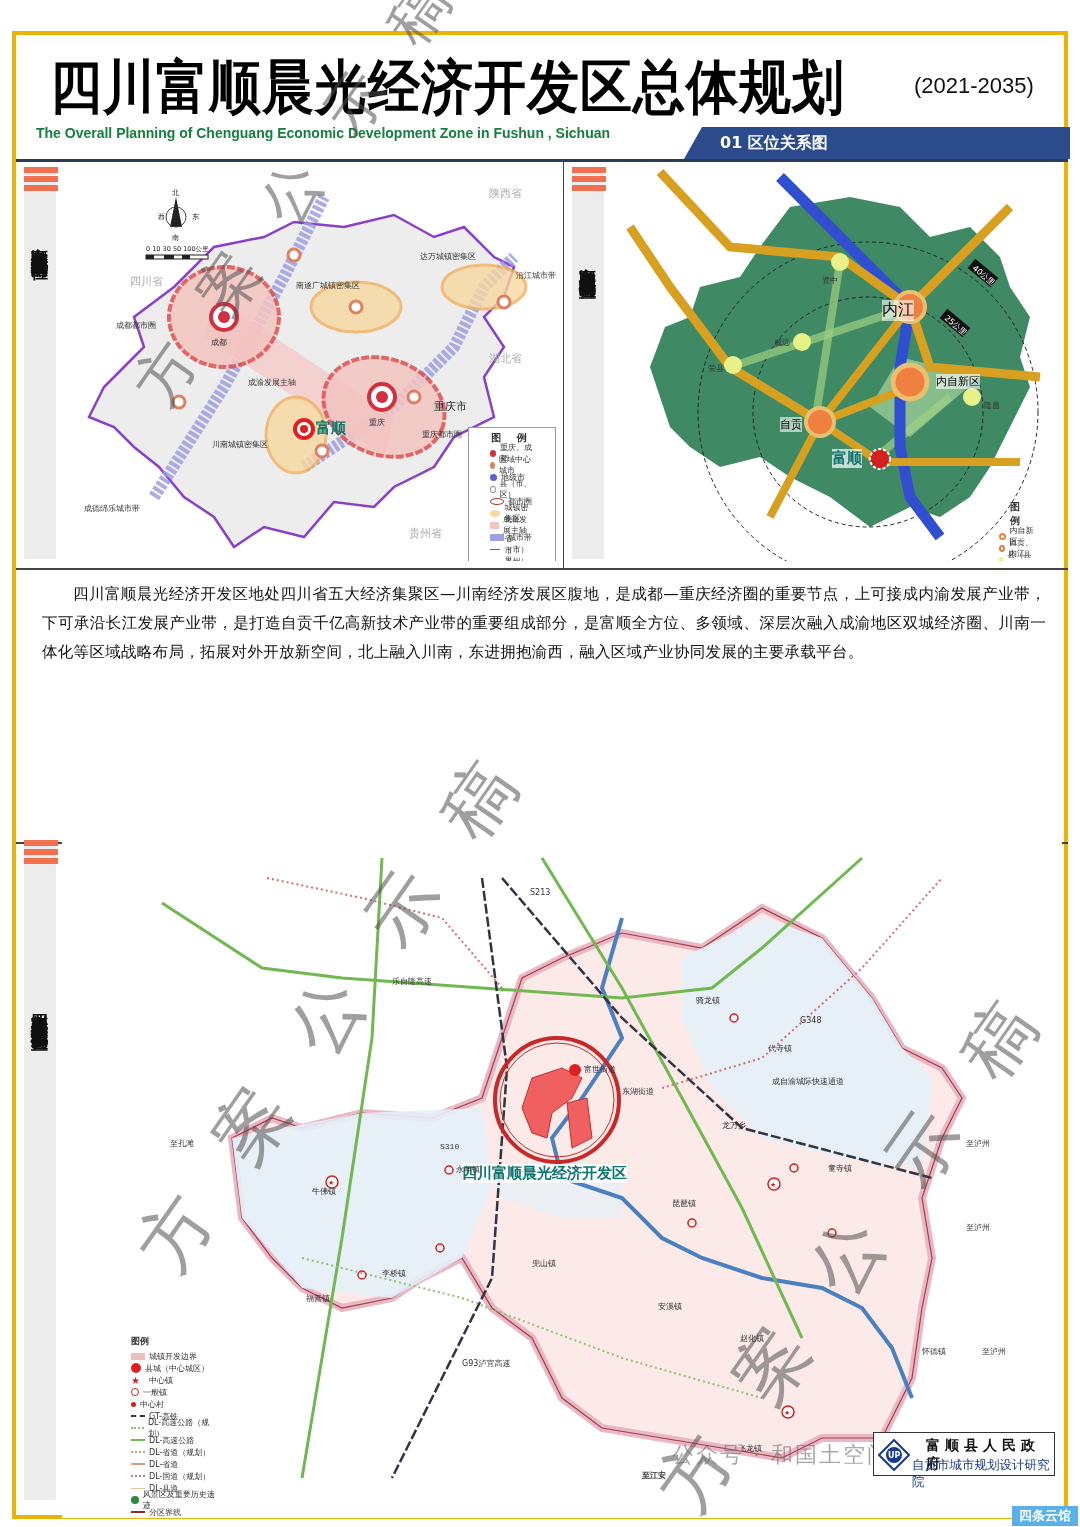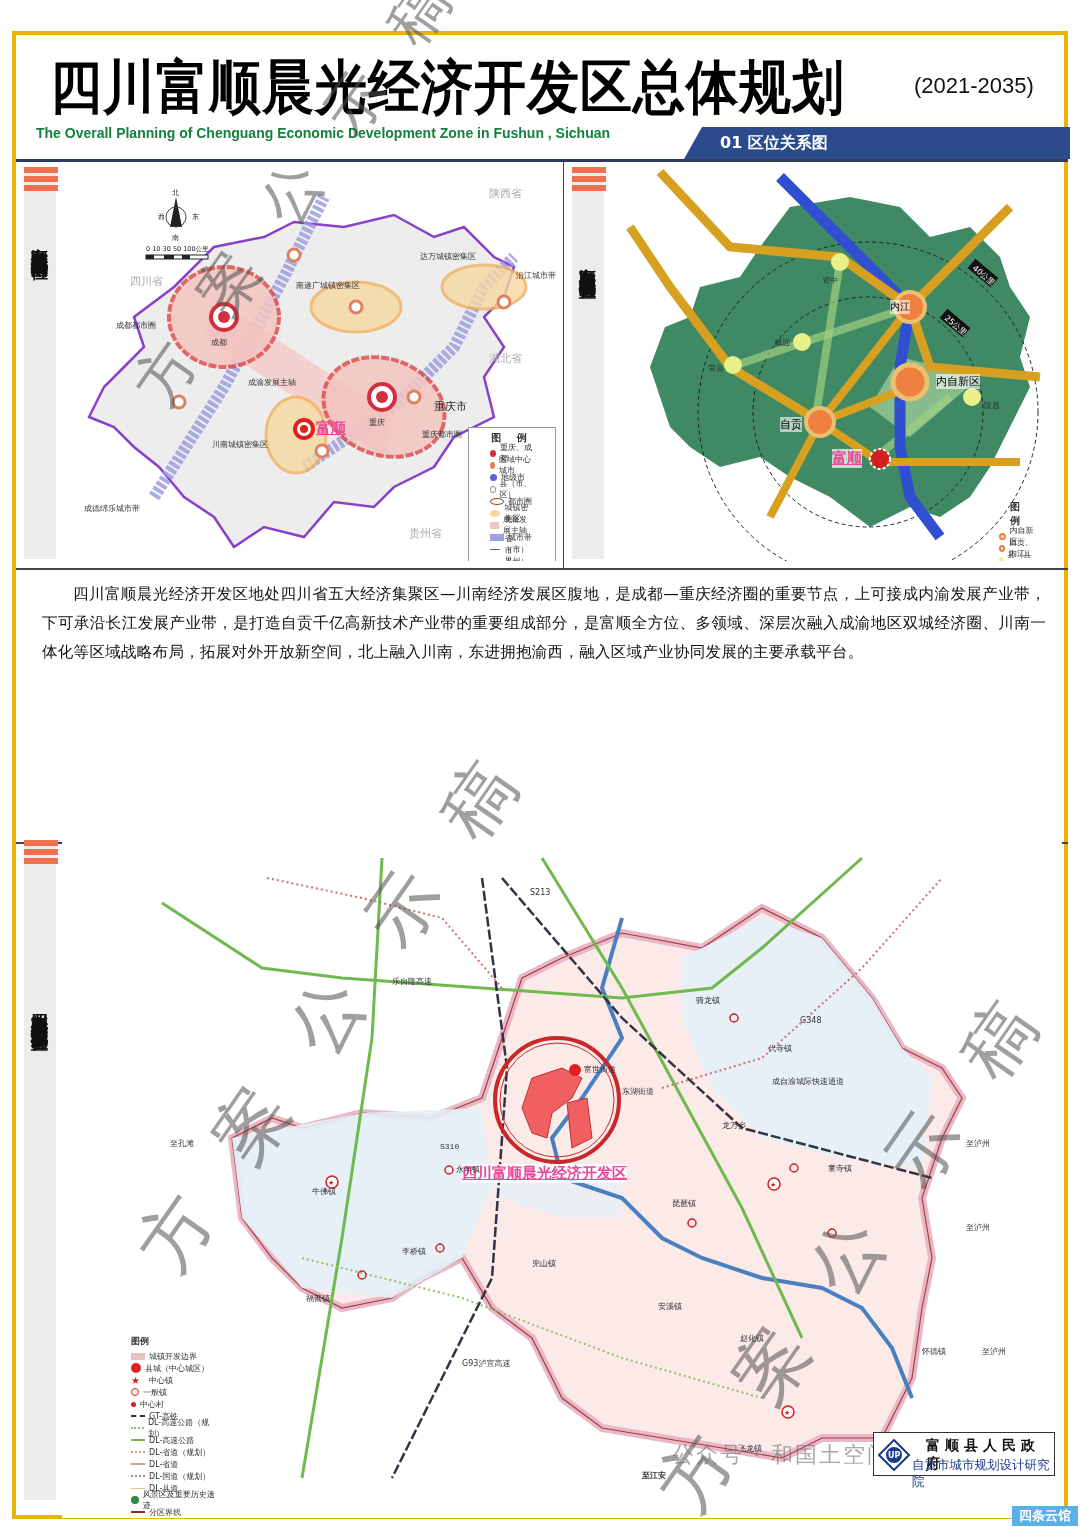--- a/index.html
+++ b/index.html
@@ -38,21 +38,21 @@
   .sw { display: inline-block; width: 14px; height: 7px; }
 
   .credit-box { position: absolute; left: 873px; top: 1432px; width: 182px; height: 44px; border: 1px solid #333; background: #fff; }
   .credit-line1 { position: absolute; left: 52px; top: 4px; font-size: 14px; letter-spacing: 5px; color: #111; font-weight: 600; }
   .credit-line2 { position: absolute; left: 38px; top: 24px; font-size: 12.5px; color: #1a3a8a; }
   .credit-logo { position: absolute; left: 4px; top: 6px; width: 32px; height: 32px; }
   .gzh { position: absolute; left: 672px; top: 1440px; font-size: 22px; color: rgba(110,110,110,0.6); letter-spacing: 2px; }
   .corner-mark { position: absolute; left: 1012px; top: 1506px; width: 66px; height: 20px; background: #5ab0e8; color: #fff; font-size: 13px; font-weight: 700; text-align: center; line-height: 20px; }
 
   .maplabel { position: absolute; font-size: 8px; color: #333; white-space: nowrap; }
-  .maplabel.big { font-size: 15px; font-weight: 700; color: #ec4899; text-decoration: underline; }
+  .maplabel.big { font-size: 15px; font-weight: 700; color: #0f766e; }
 </style>
 </head>
 <body>
 
 <div class="frame">
 
   <div class="header">
     <div class="main-title">四川富顺晨光经济开发区总体规划</div>
     <div class="year-range">(2021-2035)</div>
     <div class="subtitle-en">The Overall Planning of Chenguang Economic Development Zone in Fushun , Sichuan</div>
@@ -219,21 +219,21 @@
         <circle cx="192" cy="175" r="9" fill="#e8f088"></circle>
         <circle cx="123" cy="198" r="9" fill="#e8f088"></circle>
         <circle cx="362" cy="230" r="9" fill="#e8f088"></circle>
         <circle cx="270" cy="292" r="10" fill="#d02020" stroke="#fff" stroke-width="2" stroke-dasharray="3 2"></circle>
 
         <rect x="358" y="100" width="30" height="12" fill="#111" transform="rotate(40 373 106)"></rect>
         <text x="362" y="110" font-size="8" fill="#fff" transform="rotate(40 373 106)">40公里</text>
         <rect x="330" y="150" width="30" height="12" fill="#111" transform="rotate(40 345 156)"></rect>
         <text x="334" y="160" font-size="8" fill="#fff" transform="rotate(40 345 156)">25公里</text>
       </svg>
-      <div class="maplabel" style="left:280px; top:133px; font-size:10px; color:#000; background:rgba(255,255,255,0.6);">内江</div>
+      <div class="maplabel" style="left:272px; top:133px; font-size:16px; color:#000; background:rgba(255,255,255,0.6);">内江</div>
       <div class="maplabel" style="left:326px; top:207px; font-size:11px; color:#000; background:rgba(255,255,255,0.6);">内自新区</div>
       <div class="maplabel" style="left:170px; top:250px; font-size:11px; color:#000; background:rgba(255,255,255,0.6);">自贡</div>
       <div class="maplabel" style="left:212px; top:108px;">资中</div>
       <div class="maplabel" style="left:164px; top:170px;">威远</div>
       <div class="maplabel" style="left:98px; top:196px;">荣县</div>
       <div class="maplabel" style="left:374px; top:233px;">隆昌</div>
       <div class="maplabel big" style="left:222px; top:282px; background:rgba(255,255,255,0.7);">富顺</div>
 
       <div class="legend" style="left:368px; top:330px; width:80px; border:none; background:transparent;">
         <div class="lg-title">图 例</div>
@@ -320,21 +320,21 @@
       <div class="maplabel" style="left:706px; top:205px;">代寺镇</div>
       <div class="maplabel" style="left:634px; top:157px;">骑龙镇</div>
       <div class="maplabel" style="left:660px; top:282px;">龙万乡</div>
       <div class="maplabel" style="left:766px; top:325px;">童寺镇</div>
       <div class="maplabel" style="left:610px; top:360px;">琵琶镇</div>
       <div class="maplabel" style="left:596px; top:463px;">安溪镇</div>
       <div class="maplabel" style="left:678px; top:495px;">赵化镇</div>
       <div class="maplabel" style="left:860px; top:508px;">怀德镇</div>
       <div class="maplabel" style="left:838px; top:600px;">长滩镇</div>
       <div class="maplabel" style="left:676px; top:605px;">飞龙镇</div>
-      <div class="maplabel" style="left:320px; top:408px;margin-left:20px;">李桥镇</div>
+      <div class="maplabel" style="left:320px; top:430px;">李桥镇</div>
       <div class="maplabel" style="left:244px; top:455px;">福善镇</div>
       <div class="maplabel" style="left:394px; top:326px;">永年镇</div>
       <div class="maplabel" style="left:470px; top:420px;">兜山镇</div>
       <div class="maplabel" style="left:250px; top:348px;">牛佛镇</div>
       <div class="maplabel" style="left:904px; top:300px;">至泸州</div>
       <div class="maplabel" style="left:904px; top:384px;">至泸州</div>
       <div class="maplabel" style="left:920px; top:508px;">至泸州</div>
       <div class="maplabel" style="left:108px; top:300px;">至孔滩</div>
       <div class="maplabel" style="left:580px; top:632px;font-weight:bold;">至江安</div>
       <div class="maplabel" style="left:738px; top:178px;">G348</div>

